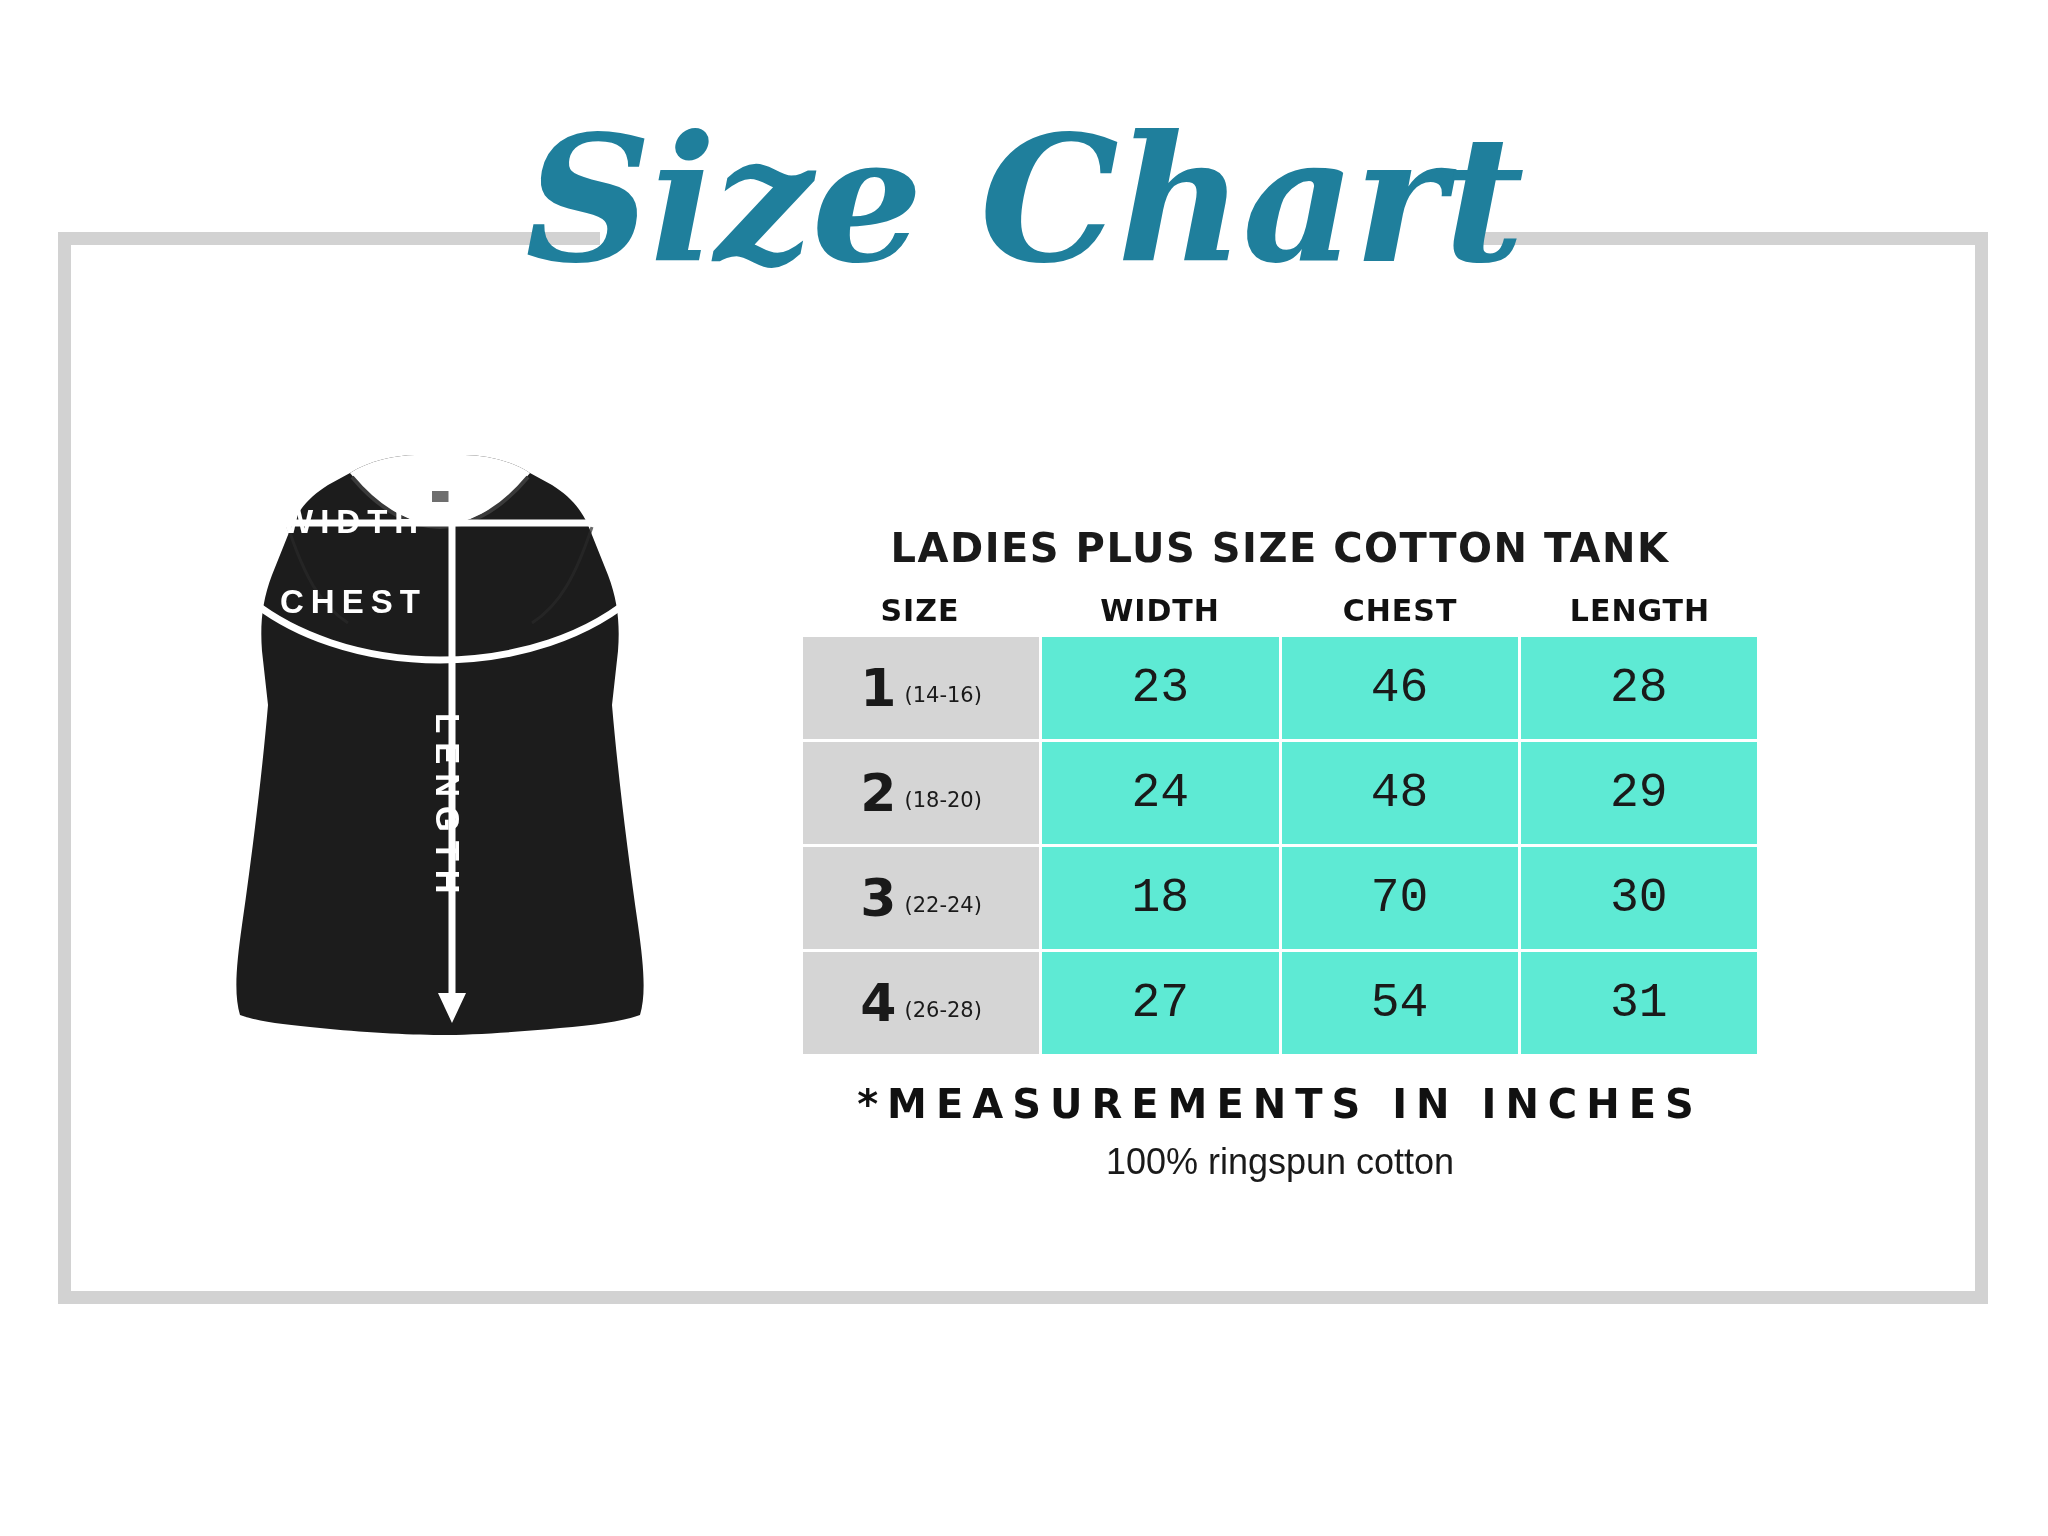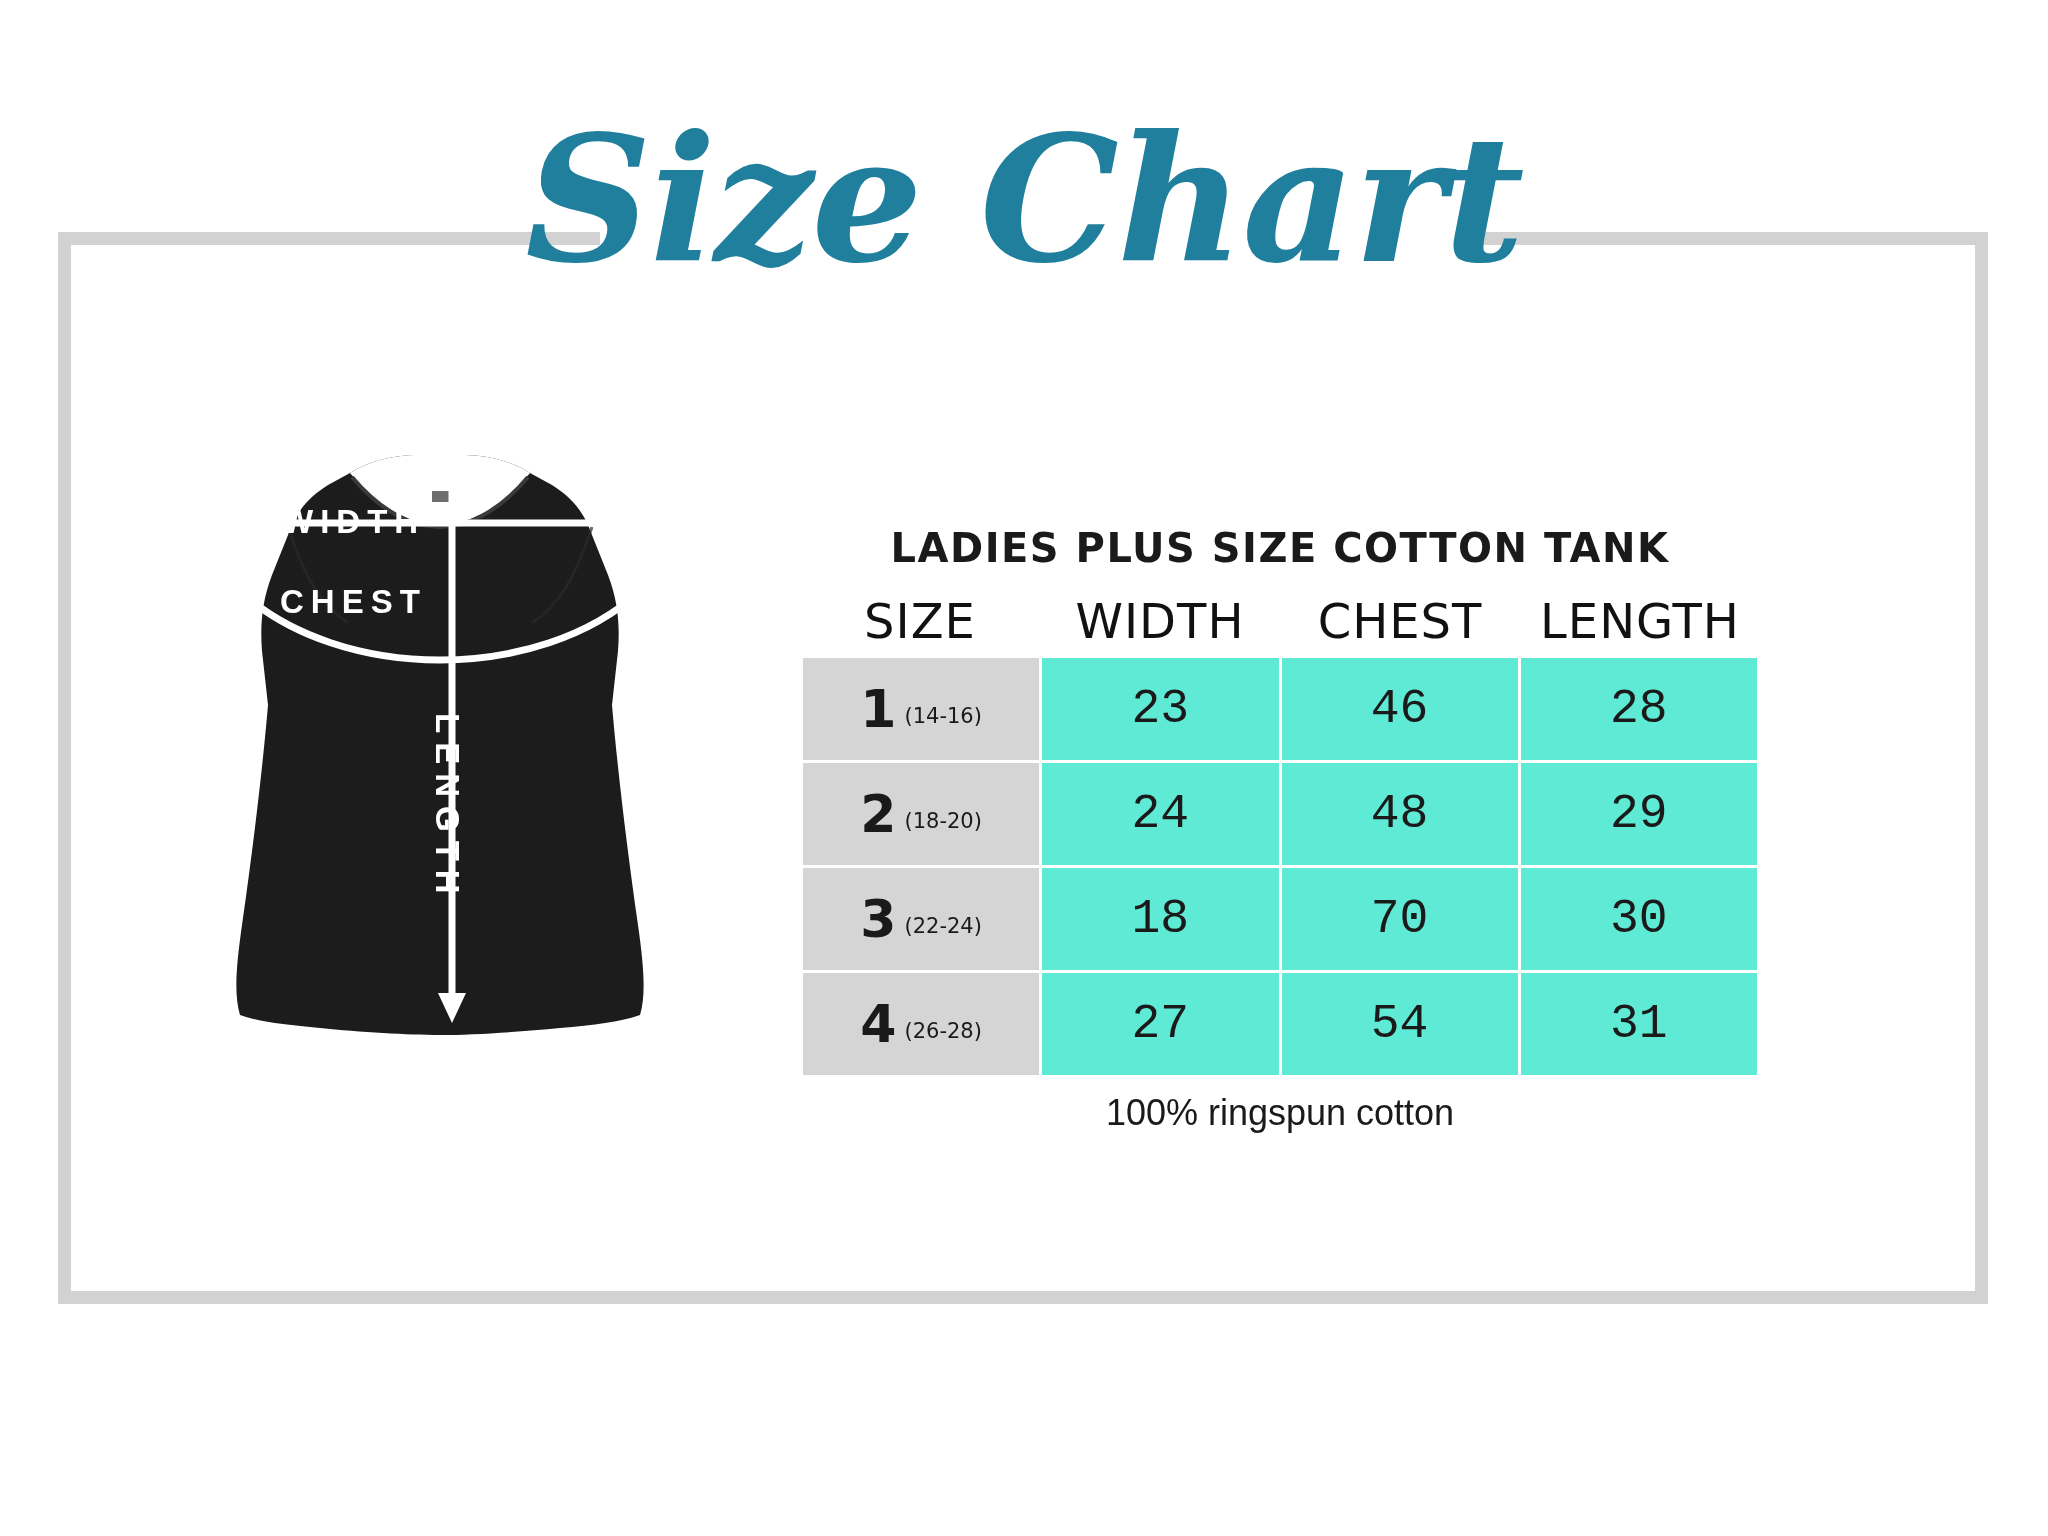--- a/index.html
+++ b/index.html
@@ -98,22 +98,22 @@
     letter-spacing: 1.5px;
     color: #1a1a1a;
     font-family: "DejaVu Sans", sans-serif;
   }
   .colheads {
     display: flex;
     margin-top: 22px;
     padding: 0 0 6px 0;
   }
   .colheads div {
-    font-size: 48px;
-    font-weight: normal;
+    font-size: 30px;
+    font-weight: bold;
     letter-spacing: 1px;
     text-align: center;
     color: #111111;
     font-family: "DejaVu Sans", sans-serif;
   }
   .ch-size   { width: 240px; }
   .ch-width  { width: 240px; }
   .ch-chest  { width: 240px; }
   .ch-length { width: 240px; }
 
@@ -276,16 +276,17 @@
           <td class="size-cell">
             <span class="size-num">4</span><span class="size-range">(26-28)</span>
           </td>
           <td>27</td>
           <td>54</td>
           <td>31</td>
         </tr>
       </tbody>
     </table>
 
+    <div class="note-main">*MEASUREMENTS IN INCHES</div>
     <div class="note-sub">100% ringspun cotton</div>
   </div>
 
 </div>
 
 </body></html>

